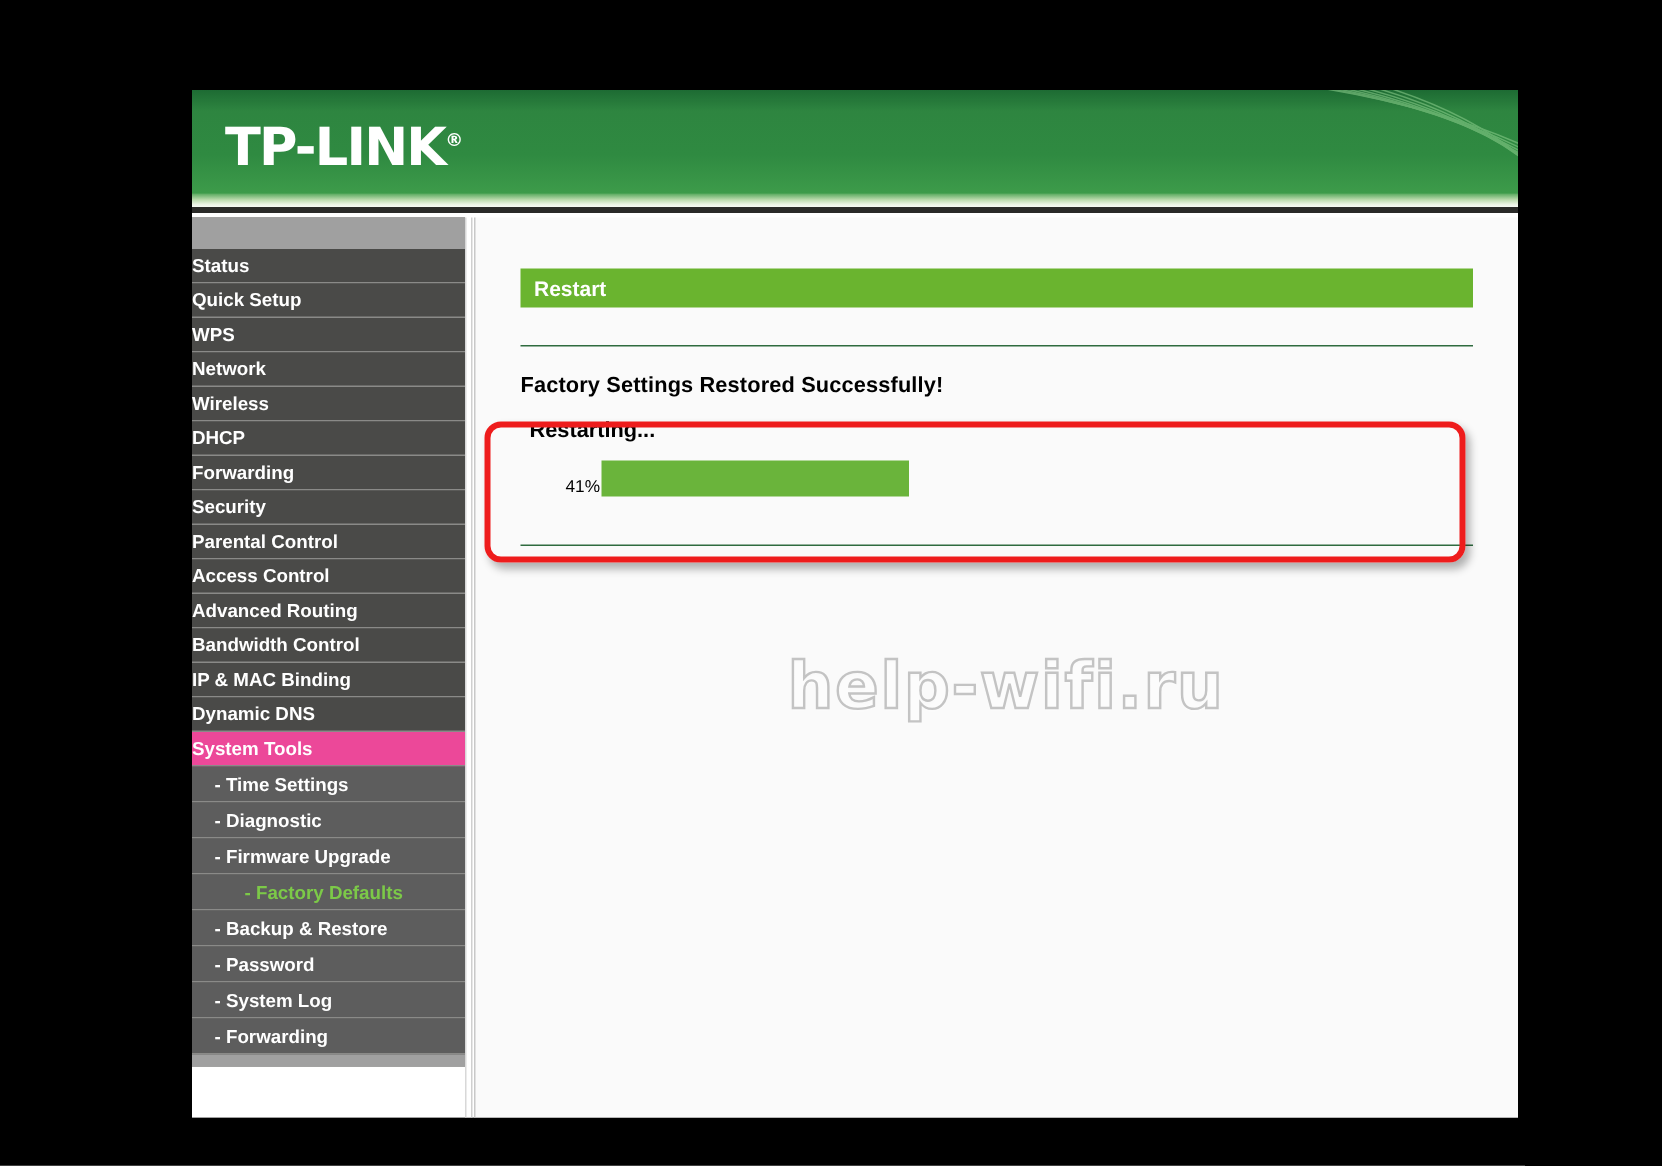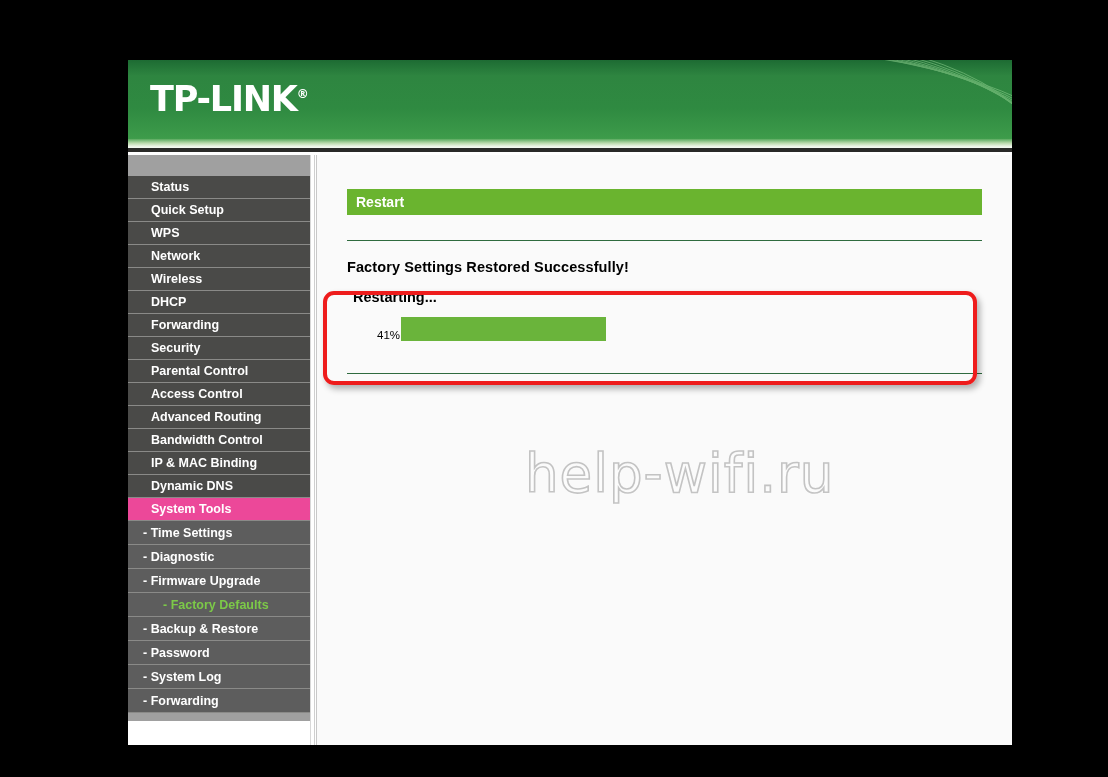--- a/index.html
+++ b/index.html
@@ -21,21 +21,21 @@
     top: 60px;
     width: 884px;
     height: 685px;
     background: #ffffff;
     overflow: hidden;
   }
 
   
   #header {
     position: relative;
-    height: 88px;
+    height: 78px;
     background: linear-gradient(to bottom, #1d6b33 0%, #2e8540 18%, #2f8a41 55%, #3d9b4a 88%, #55a85c 100%);
     overflow: hidden;
   }
   #header-swoosh {
     position: absolute;
     right: 0;
     top: 0;
     width: 260px;
     height: 78px;
     opacity: .55;
@@ -91,21 +91,20 @@
   #sidebar-spacer {
     height: 21px;
     background: #a0a0a0;
   }
   .nav-item {
     height: 23px;
     line-height: 23px;
     color: #ffffff;
     font-size: 12.5px;
     font-weight: bold;
-    padding-left: 23px;
     border-bottom: 1px solid #8a8a88;
     background: #4a4a48;
     box-sizing: border-box;
     white-space: nowrap;
     cursor: pointer;
   }
   .nav-item.sub {
     background: #5d5d5d;
     padding-left: 15px;
     height: 24px;
@@ -229,22 +228,22 @@
     border-top: 1px solid #2f6b3f;
     position: relative;
     z-index: 1;
   }
 
   
   #watermark {
     position: absolute;
     left: 208px;
     top: 288px;
-    font-size: 53px;
-    font-weight: normal;
+    font-size: 43px;
+    font-weight: bold;
     letter-spacing: 1px;
     color: transparent;
     -webkit-text-stroke: 1.6px rgba(120,120,120,.42);
     font-family: "DejaVu Sans", sans-serif;
     white-space: nowrap;
     z-index: 6;
     pointer-events: none;
     text-shadow: 0 2px 1px rgba(255,255,255,.35);
   }
 </style>

